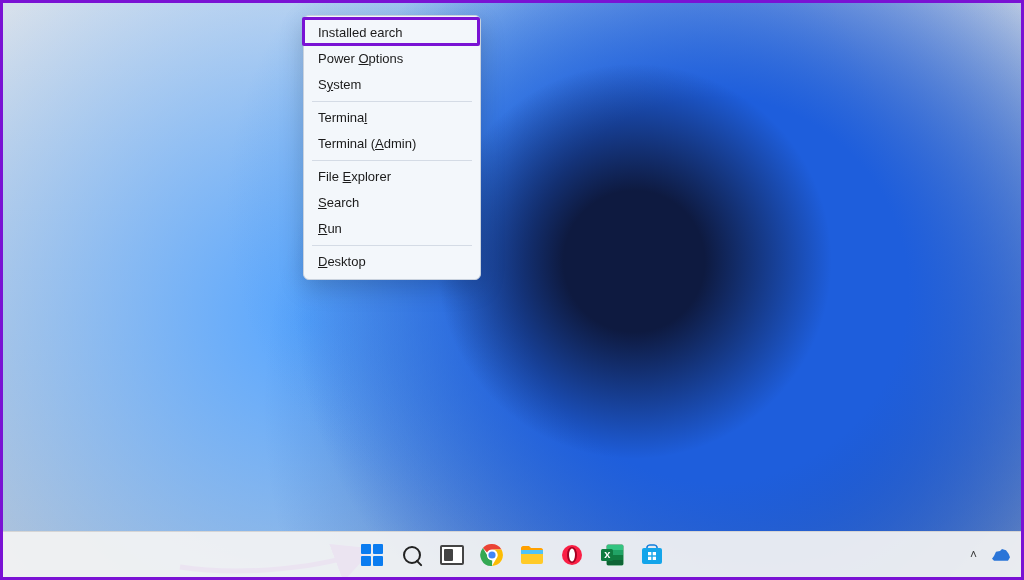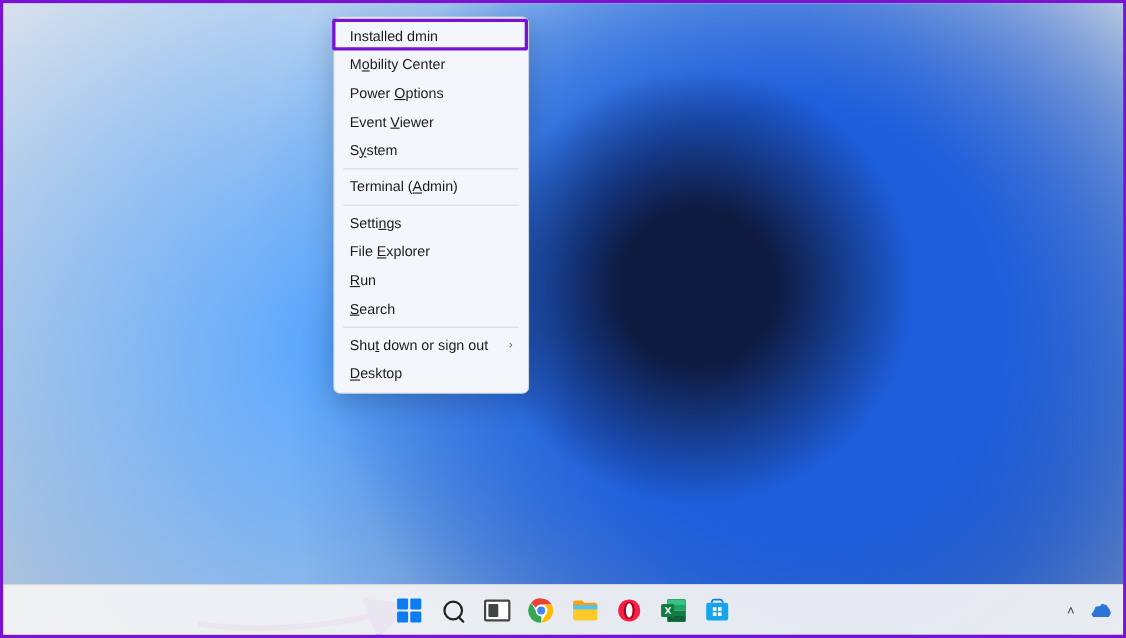--- a/index.html
+++ b/index.html
@@ -129,56 +129,46 @@
     border-radius: 6px;
   }
 </style>
 </head>
 <body>
 
 <div class="desktop"></div>
 
 <div class="winx-menu" id="winxMenu">
     <div class="menu-item">
-      <span>Installed dmin</span>
-    </div>
-    <div class="menu-item">
-      <span>M<span class="underline-mnemonic">o</span>bility Center</span>
+      <span>Installed earch</span>
     </div>
     <div class="menu-item">
       <span>Power <span class="underline-mnemonic">O</span>ptions</span>
     </div>
     <div class="menu-item">
-      <span>Event <span class="underline-mnemonic">V</span>iewer</span>
-    </div>
-    <div class="menu-item">
       <span>S<span class="underline-mnemonic">y</span>stem</span>
     </div>
     <div class="menu-sep"></div>
     <div class="menu-item">
+      <span>Termina<span class="underline-mnemonic">l</span></span>
+    </div>
+    <div class="menu-item">
       <span>Terminal (<span class="underline-mnemonic">A</span>dmin)</span>
     </div>
     <div class="menu-sep"></div>
     <div class="menu-item">
-      <span>Setti<span class="underline-mnemonic">n</span>gs</span>
-    </div>
-    <div class="menu-item">
       <span>File <span class="underline-mnemonic">E</span>xplorer</span>
     </div>
     <div class="menu-item">
+      <span><span class="underline-mnemonic">S</span>earch</span>
+    </div>
+    <div class="menu-item">
       <span><span class="underline-mnemonic">R</span>un</span>
     </div>
-    <div class="menu-item">
-      <span><span class="underline-mnemonic">S</span>earch</span>
-    </div>
     <div class="menu-sep"></div>
-    <div class="menu-item">
-      <span>Shu<span class="underline-mnemonic">t</span> down or sign out</span>
-      <span class="sub-arrow">›</span>
-    </div>
     <div class="menu-item">
       <span><span class="underline-mnemonic">D</span>esktop</span>
     </div>
   </div>
 <div class="highlight-box"></div>
 
 <svg class="ann-arrow" viewBox="0 0 210 55">
   <defs>
     <marker id="ahead" viewBox="0 0 10 10" refX="9" refY="5" markerWidth="8" markerHeight="8" orient="auto-start-reverse">
       <path d="M0,0 L10,5 L0,10 Z" fill="#7a12d4"></path>

